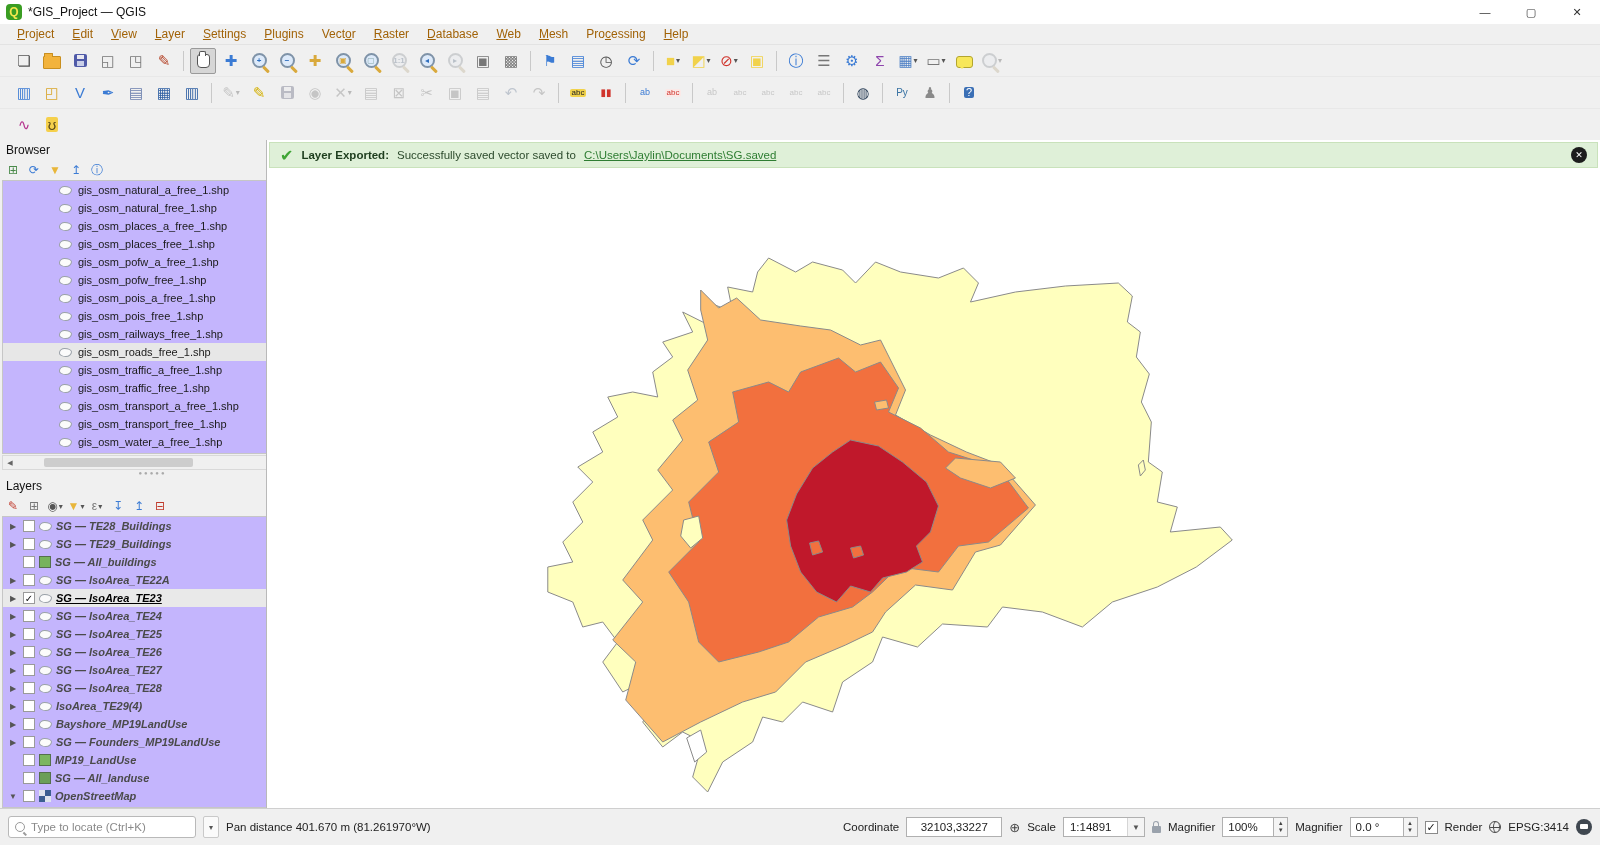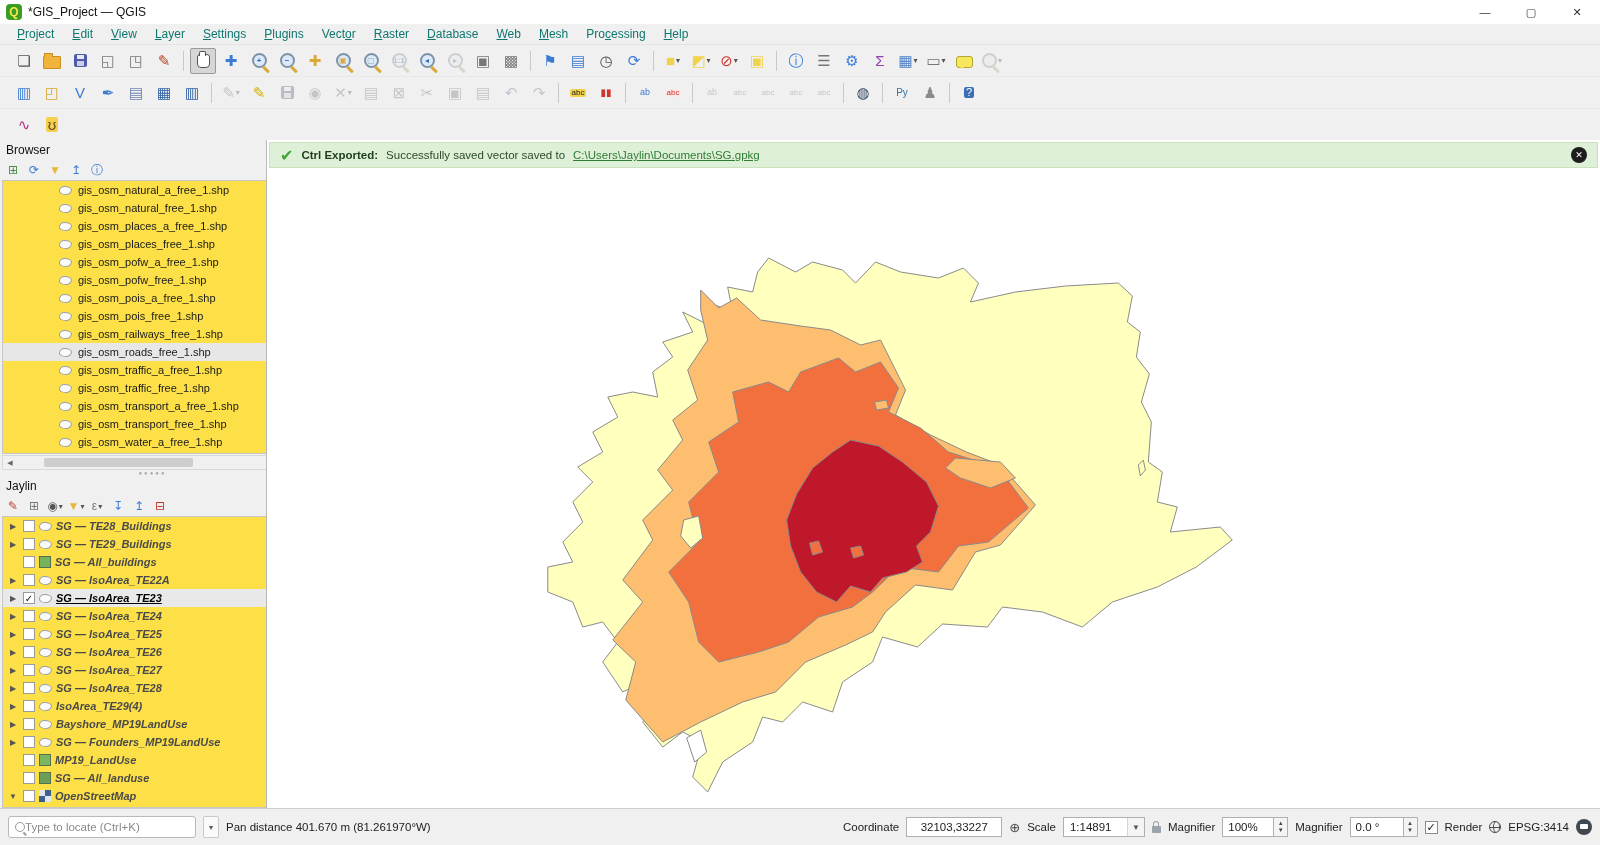--- a/index.html
+++ b/index.html
@@ -6,21 +6,21 @@
   body{width:1600px;height:845px;position:relative;overflow:hidden;background:#f0f0f0;
        font-family:"Liberation Sans","DejaVu Sans",sans-serif;color:#222;-webkit-font-smoothing:antialiased}
   
   .titlebar{position:absolute;left:0;top:0;width:1600px;height:24px;background:#ffffff;display:flex;align-items:center;padding-left:6px;box-sizing:border-box}
   .appicon{width:16px;height:16px;border-radius:4px;background:#3a9d23;color:#f5e84d;font-weight:bold;font-size:12px;line-height:16px;text-align:center;margin-right:6px}
   .title-text{font-size:12px;color:#111}
   .win-controls{margin-left:auto;display:flex;height:24px}
   .win-btn{width:46px;height:24px;display:flex;align-items:center;justify-content:center;font-size:11px;color:#333}
   
   .menubar{position:absolute;left:0;top:24px;width:1600px;height:21px;background:#f0f0f0;display:flex;align-items:center;padding-left:8px;box-sizing:border-box;border-bottom:1px solid #e3e3e3}
-  .mitem{font-size:12px;color:#0f766e;padding:2px 9px}
+  .mitem{font-size:12px;color:#a16207;padding:2px 9px}
   .mitem u{text-decoration:underline}
   
   .tbrow{position:absolute;left:0;width:1600px;background:#f0f0f0;display:flex;align-items:center;padding-left:10px;box-sizing:border-box}
   .tb1{top:45px;height:31px}.tb2{top:76px;height:32px;border-top:1px solid #e8e8e8}.tb3{top:108px;height:32px;border-top:1px solid #e8e8e8}
   .tbtn{width:24px;height:24px;display:flex;align-items:center;justify-content:center;margin:0 1px;position:relative;border:1px solid transparent;border-radius:2px}
   .tbtn.active{background:#d6d6d6;border-color:#9a9a9a}
   .tbtn.disabled{opacity:.35;filter:grayscale(70%)}
   .glyph{font-size:15px;line-height:1}
   .glyph.boxed{padding:0 2px;border-radius:2px}
   .dd{font-size:8px;color:#555;margin-left:1px}
@@ -50,21 +50,21 @@
   .panel{display:flex;flex-direction:column;box-sizing:border-box;padding:0 2px}
   .p-browser{height:330px}.p-layers{flex:1}
   .phead{height:18px;display:flex;align-items:center;padding:1px 4px}
   .ptitle{font-size:12px;color:#111;flex:1}
   .phbtn{font-size:9px;color:#444;width:15px;height:13px;display:flex;align-items:center;justify-content:center}
   .ptools{height:20px;display:flex;align-items:center;gap:3px;padding:0 2px}
   .ptbtn{width:18px;height:18px;display:flex;align-items:center;justify-content:center}
   .ptbtn .glyph{font-size:12px}
   .splitter{height:6px;display:flex;align-items:center;justify-content:center;color:#aaa;font-size:6px;letter-spacing:2px}
   .tree-area{flex:1;display:flex;min-height:0}
-  .tree{flex:1;background:#fde047;border:1px solid #c6c6c6;overflow:hidden;position:relative}
+  .tree{flex:1;background:#c4b5fd;border:1px solid #c6c6c6;overflow:hidden;position:relative}
   .vscroll{width:15px;background:#f0f0f0;border:1px solid #d9d9d9;border-left:none;display:flex;flex-direction:column;align-items:center;box-sizing:border-box}
   .sarrow{font-size:7px;color:#666;height:14px;display:flex;align-items:center;justify-content:center;width:100%}
   .strack{flex:1;width:100%;position:relative}
   .sthumb{position:absolute;left:2px;right:2px;background:#cdcdcd;border-radius:2px}
   .hscroll{height:15px;margin-top:1px;background:#f0f0f0;border:1px solid #d9d9d9;display:flex;align-items:center;box-sizing:border-box}
   .htrack{flex:1;height:100%;position:relative}
   .hthumb{position:absolute;top:2px;bottom:2px;background:#cdcdcd;border-radius:2px}
   .brow{height:18px;display:flex;align-items:center;padding-left:56px;gap:6px;font-size:11px;white-space:nowrap;color:#1a1a1a}
   .brow.selected{background:#e7e7e7}
   .ic-polygon{width:13px;height:9px;border:1.5px solid #9aa1a8;border-radius:45% 60% 50% 55%/55% 45% 60% 45%;background:#fbfbfb;flex:none;box-sizing:border-box}
@@ -80,21 +80,21 @@
   .map{position:absolute;left:266px;top:140px;width:1334px;height:668px;background:#fff;border-left:1px solid #b9b9b9;box-sizing:border-box}
   .map svg{position:absolute;left:0;top:0;width:100%;height:100%}
   .msgbar{position:absolute;left:2px;top:2px;right:2px;height:26px;background:#dff0d8;border:1px solid #c9e2bb;display:flex;align-items:center;padding:0 10px;gap:8px;box-sizing:border-box}
   .msg-check{color:#3fa535;font-weight:bold;font-size:16px}
   .msg-title{font-size:11.5px;font-weight:bold;color:#1d3d1d}
   .msg-text{font-size:11.5px;color:#2c4a2c}
   .msg-link{font-size:11.5px;color:#2e7d32;text-decoration:underline}
   .msg-close{margin-left:auto;width:16px;height:16px;border-radius:50%;background:#1d1d1d;color:#fff;font-size:9px;display:flex;align-items:center;justify-content:center}
   
   .statusbar{position:absolute;left:0;top:808px;width:1600px;height:37px;background:#f0f0f0;border-top:1px solid #cfcfcf;display:flex;align-items:center;padding:0 8px;gap:7px;box-sizing:border-box;font-size:11.5px;color:#222}
-  .locator{width:188px;height:22px;background:#fff;border:1px solid #b9b9b9;border-radius:3px;display:flex;align-items:center;padding:0 6px;box-sizing:border-box;color:#8a8a8a}
+  .locator{width:188px;height:22px;background:#fff;border:1px solid #b9b9b9;border-radius:3px;display:flex;align-items:center;gap:6px;padding:0 6px;box-sizing:border-box;color:#8a8a8a}
   .loc-mag{width:8px;height:8px;border:1.5px solid #9a9a9a;border-radius:50%;position:relative;flex:none}
   .loc-mag::after{content:"";position:absolute;right:-3px;bottom:-3px;width:4px;height:1.5px;background:#9a9a9a;transform:rotate(45deg)}
   .loc-dd{width:16px;height:22px;display:flex;align-items:center;justify-content:center;font-size:8px;color:#555;border:1px solid #c9c9c9;border-radius:2px;background:#fafafa;box-sizing:border-box}
   .sb-input{height:20px;background:#fff;border:1px solid #b0b0b0;display:flex;align-items:center;justify-content:center;padding:0 5px;box-sizing:border-box}
   .sb-combo{height:20px;background:#fff;border:1px solid #b0b0b0;display:flex;align-items:center;box-sizing:border-box}
   .sb-combo .val{padding:0 6px}
   .combo-dd{width:16px;height:100%;display:flex;align-items:center;justify-content:center;font-size:8px;color:#555;border-left:1px solid #d5d5d5;background:#f4f4f4}
   .spin{display:flex;flex-direction:column;justify-content:center;width:14px;height:20px;border:1px solid #b0b0b0;border-left:none;background:#f4f4f4;font-size:6px;color:#444;align-items:center;line-height:1.1;box-sizing:border-box}
   .sb-check{width:13px;height:13px;background:#fff;border:1px solid #8a8a8a;display:flex;align-items:center;justify-content:center;font-size:11px;color:#111;box-sizing:border-box}
   .rightgrp{margin-left:auto;display:flex;align-items:center;gap:7px}
@@ -472,21 +472,21 @@
       <span class="sarrow" style="width:14px">◀</span>
       <span class="htrack">
           <span class="hthumb" style="left:10%;width:55%"></span>
         </span>
       <span class="sarrow" style="width:14px">▶</span>
     </div>
   </div>
   <div class="splitter">●●●●●</div>
   <div class="panel p-layers">
     <div class="phead">
-      <span class="ptitle">Jaylin</span>
+      <span class="ptitle">Layers</span>
       <span class="phbtn">◱</span>
       <span class="phbtn">✕</span>
     </div>
     <div class="ptools">
         <span class="ptbtn">
           <span class="glyph" style="color: rgb(192, 57, 43);">✎</span>
         </span>
         <span class="ptbtn">
           <span class="glyph" style="color: rgb(119, 119, 119);">⊞</span>
         </span>
@@ -631,23 +631,23 @@
       <polygon points="689,318 734,322 749,338 724,348 694,338 679,328" fill="#FDBE70" stroke="#8a8a8a" stroke-width="1" stroke-linejoin="round"></polygon>
       <polygon points="608,262 620,260 622,268 610,270" fill="#FDBE70" stroke="#8a8a8a" stroke-width="1" stroke-linejoin="round"></polygon>
       <polygon points="417,380 432,376 436,398 424,408 414,396" fill="#FFFFBE" stroke="#8a8a8a" stroke-width="1" stroke-linejoin="round"></polygon>
       <polygon points="543,403 552,401 556,412 546,415" fill="#F2703E" stroke="#8a8a8a" stroke-width="1" stroke-linejoin="round"></polygon>
       <polygon points="584,408 594,406 597,415 587,418" fill="#F2703E" stroke="#8a8a8a" stroke-width="1" stroke-linejoin="round"></polygon>
       <polygon points="872,325 877,320 879,330 874,336" fill="#FFFFBE" stroke="#8a8a8a" stroke-width="1" stroke-linejoin="round"></polygon>
       <polygon points="420,598 434,590 440,612 428,622" fill="#ffffff" stroke="#8a8a8a" stroke-width="1" stroke-linejoin="round"></polygon>
     </svg>
   <div class="msgbar">
     <span class="msg-check">✔</span>
-    <span class="msg-title">Ctrl Exported:</span>
+    <span class="msg-title">Layer Exported:</span>
     <span class="msg-text">Successfully saved vector saved to</span>
-    <span class="msg-link">C:\Users\Jaylin\Documents\SG.gpkg</span>
+    <span class="msg-link">C:\Users\Jaylin\Documents\SG.saved</span>
     <span class="msg-close">✕</span>
   </div>
 </div>
 
 <div class="statusbar">
   <div class="locator">
     <span class="loc-mag"></span>
     <span>Type to locate (Ctrl+K)</span>
   </div>
   <div class="loc-dd">▾</div>

